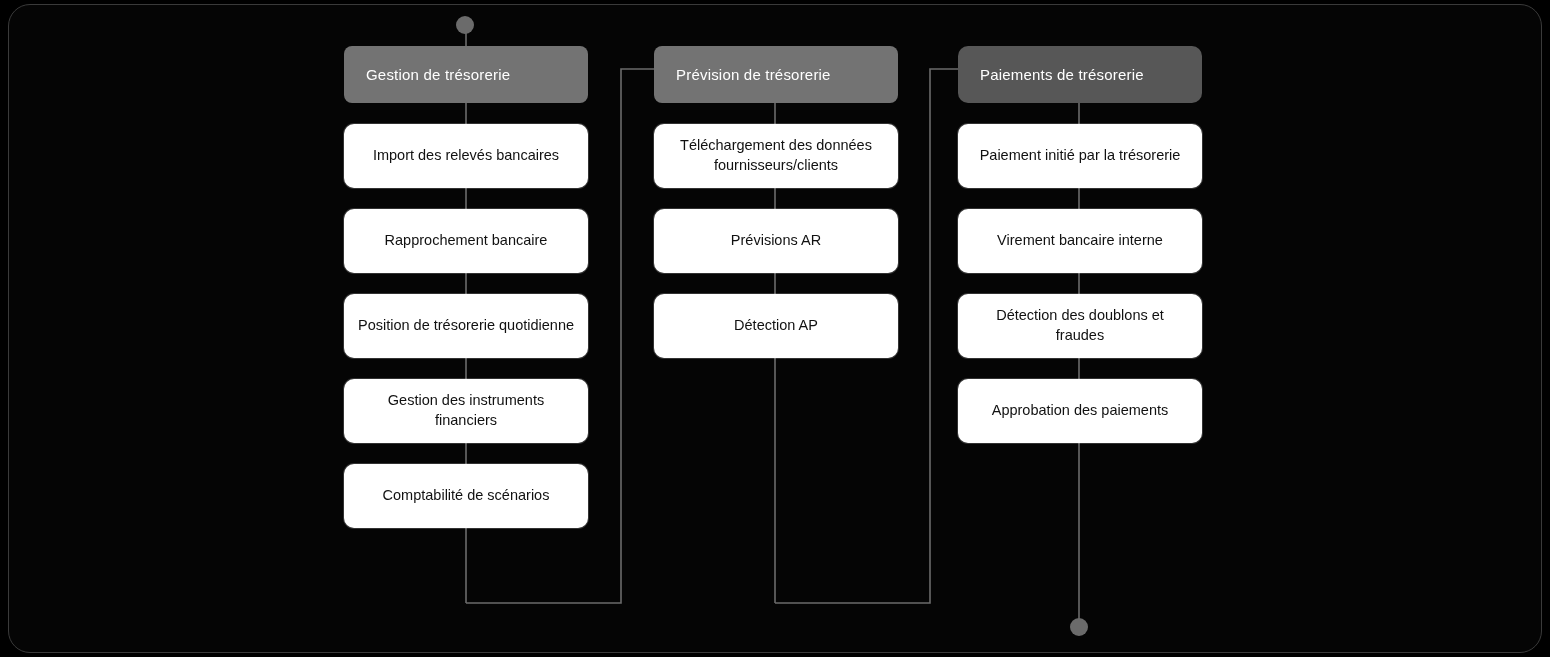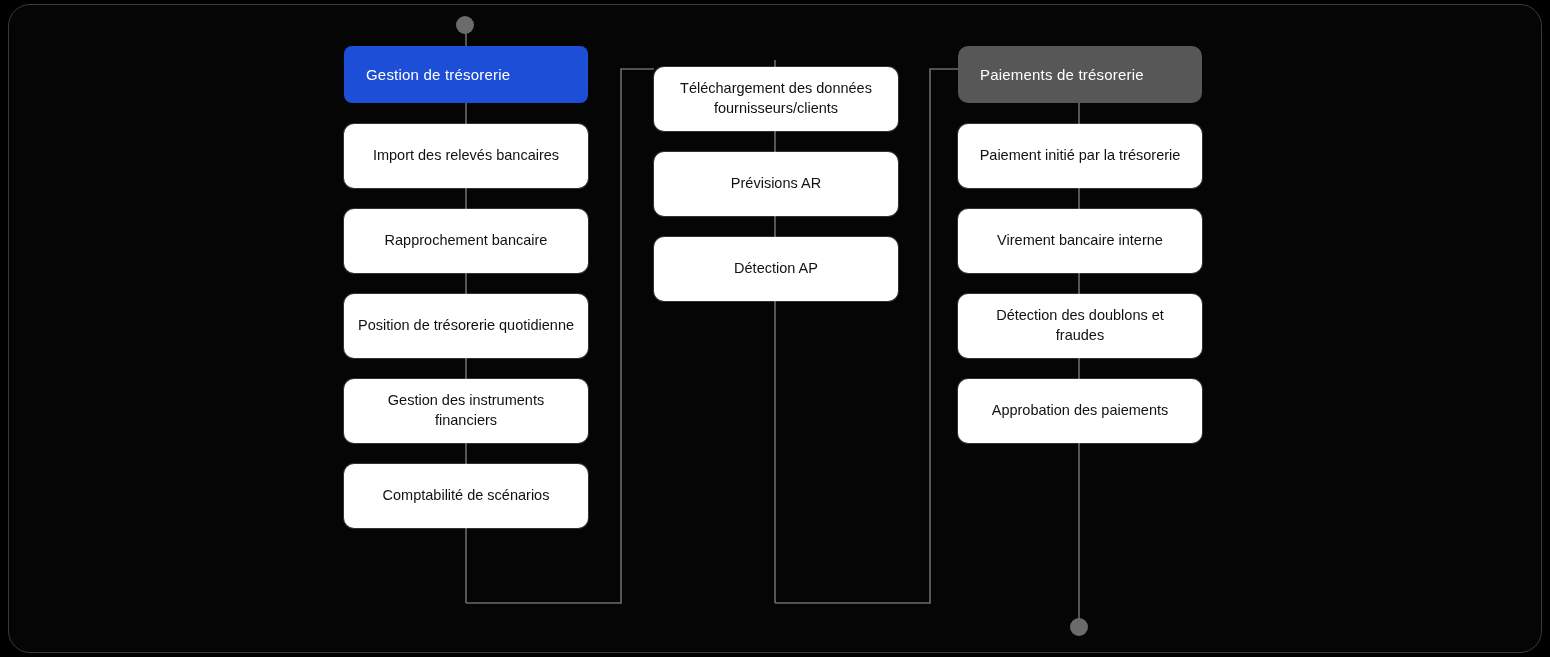--- a/index.html
+++ b/index.html
@@ -44,21 +44,21 @@
     top: 46px;
     width: 244px;
   }
   .col-0 { left: 344px; }
   .col-1 { left: 654px; }
   .col-2 { left: 958px; }
 
   .group-header {
     height: 57px;
     border-radius: 8px;
-    background: #1d4ed8;
+    background: #737373;
     color: #ffffff;
     display: flex;
     align-items: center;
     padding: 0 22px;
     box-sizing: border-box;
     font-size: 15px;
     letter-spacing: 0.2px;
   }
   .col-2 .group-header {
     background: #575757;
@@ -131,20 +131,23 @@
     </div>
     <div class="node">
       <span class="node-label">Gestion des instruments financiers</span>
     </div>
     <div class="node">
       <span class="node-label">Comptabilité de scénarios</span>
     </div>
   </div>
 
   <div class="column col-1">
+    <div class="group-header">
+      <span>Prévision de trésorerie</span>
+    </div>
     <div class="node">
       <span class="node-label">Téléchargement des données fournisseurs/clients</span>
     </div>
     <div class="node">
       <span class="node-label">Prévisions AR</span>
     </div>
     <div class="node">
       <span class="node-label">Détection AP</span>
     </div>
   </div>

